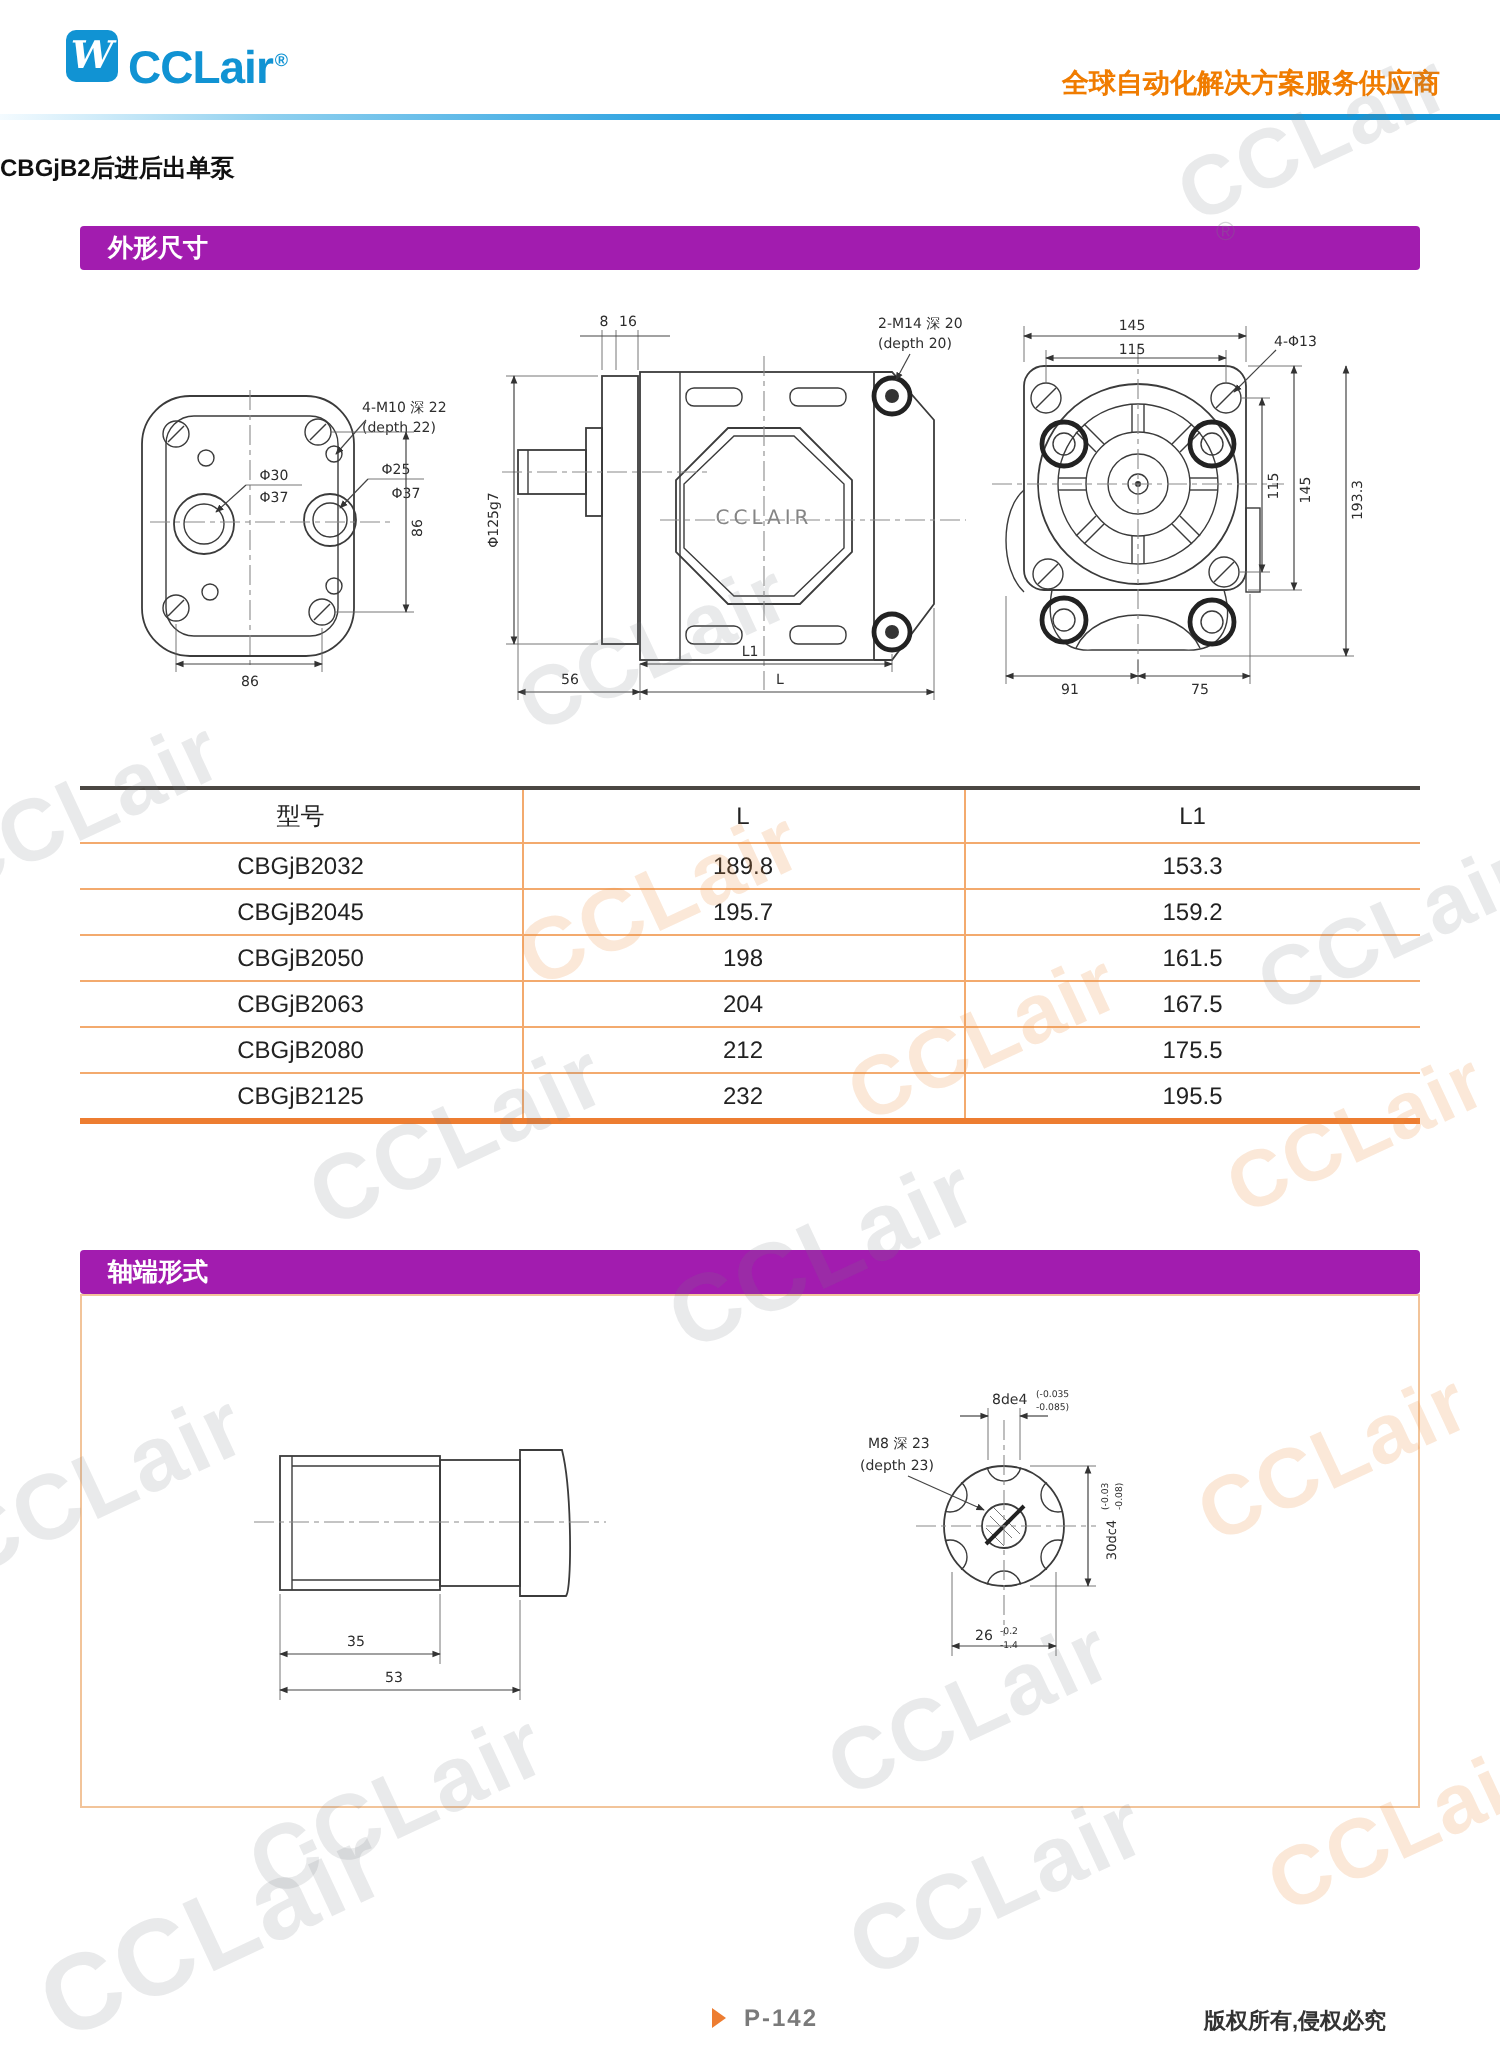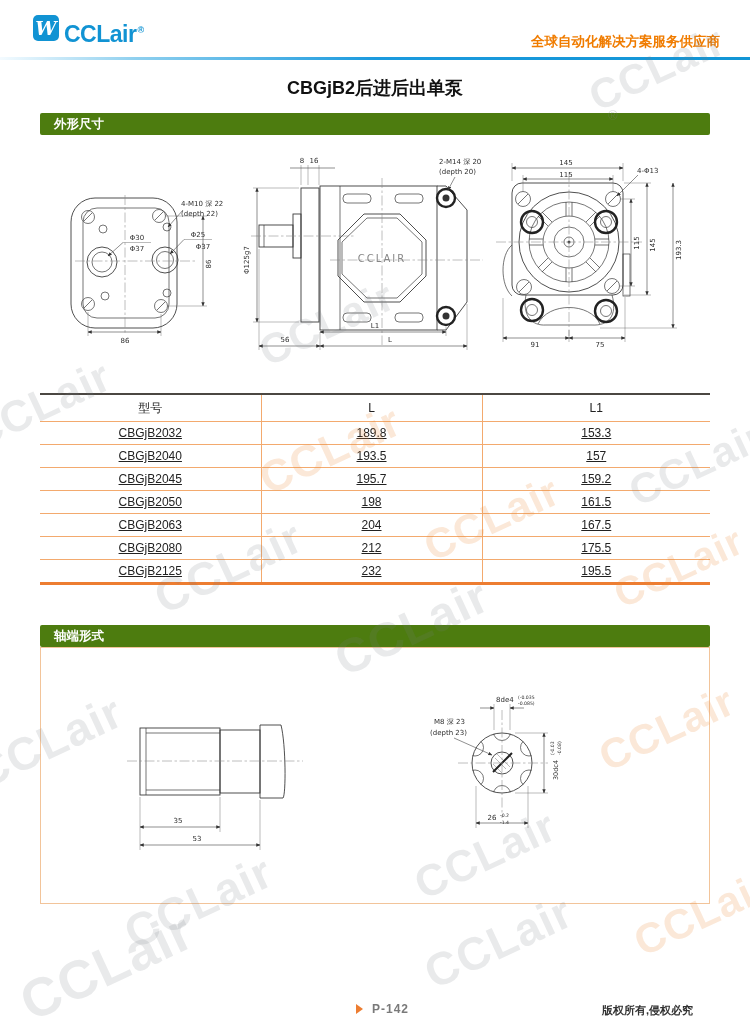--- a/index.html
+++ b/index.html
@@ -9,23 +9,23 @@
   .hdr{position:absolute;left:0;top:0;width:750px;height:57px;background:#fff;}
   .logo{position:absolute;left:33px;top:15px;height:28px;display:flex;align-items:flex-start;}
   .logo-box{width:26px;height:26px;background:#1193d3;border-radius:5px;color:#fff;
             display:flex;align-items:center;justify-content:center;
             font-style:italic;font-weight:bold;font-size:19px;font-family:"DejaVu Serif",serif;}
   .logo-txt{font-size:23px;font-weight:bold;color:#1193d3;letter-spacing:-0.5px;margin-left:5px;line-height:30px;}
   .logo-reg{font-size:9px;color:#1193d3;vertical-align:super;margin-left:1px;}
   .slogan{position:absolute;right:30px;top:33px;font-size:13.5px;font-weight:bold;color:#f07c00;margin-left:24px;}
   .hdr-line{position:absolute;left:0;top:57px;width:750px;height:3px;
             background:linear-gradient(90deg,#f4fbff 0%,#8fd0ef 18%,#1b9ade 50%,#1295d5 100%);}
-  .doc-title{position:absolute;left:0;top:76px;width:750px;text-align:center;
-             font-size:18px;font-weight:bold;color:#111;}
-  .banner{position:absolute;left:40px;width:670px;height:22px;background:#4d7c0f;border-radius:2px;
+  .doc-title{position:absolute;left:0;top:76px;width:750px;text-align:left;
+             font-size:12px;font-weight:bold;color:#111;}
+  .banner{position:absolute;left:40px;width:670px;height:22px;background:#a21caf;border-radius:2px;
           color:#fff;font-size:12.5px;font-weight:bold;line-height:22px;padding-left:14px;box-sizing:border-box;}
   .banner1{top:113px;} .banner2{top:625px;}
   .shaft-box{position:absolute;left:40px;top:647px;width:668px;height:255px;background:#fff;
              border:1px solid #f2c49a;}
   
   .drw{position:absolute;}
   .drw svg{overflow:visible;display:block;}
   .ol{fill:none;stroke:#3b3b3b;stroke-width:0.9;}
   .ol2{fill:none;stroke:#3b3b3b;stroke-width:0.7;}
   .bold{fill:none;stroke:#222;stroke-width:2.4;}
@@ -35,21 +35,21 @@
   svg text{font-family:"DejaVu Sans","Liberation Sans",sans-serif;fill:#2e2e2e;font-size:7.5px;}
   svg .t7{font-size:7px;} svg .t65{font-size:6.5px;} svg .t45{font-size:4.6px;}
   svg .brand{fill:#858585;font-size:10px;letter-spacing:2px;}
   
   .tbl-wrap{position:absolute;left:40px;top:393px;width:670px;}
   table.dim{width:670px;border-collapse:collapse;table-layout:fixed;
             border-top:2px solid #4b4742;border-bottom:3px solid #ed7d31;}
   table.dim th,table.dim td{border-top:1px solid #f3aa6e;border-bottom:1px solid #f3aa6e;
             border-left:1px solid #f3aa6e;border-right:1px solid #f3aa6e;
             font-size:12px;font-weight:normal;text-align:center;color:#222;padding:0;}
-  table.dim th{height:26px;} table.dim td{height:22px;text-decoration:underline;}
+  table.dim th{height:26px;} table.dim td{height:22px;}
   table.dim th:first-child,table.dim td:first-child{border-left:none;}
   table.dim th:last-child,table.dim td:last-child{border-right:none;}
   col.c1{width:221px;} col.c2{width:221px;} col.c3{width:228px;}
   
   .footer-page{position:absolute;left:356px;top:1002px;font-size:12px;color:#7a7a7a;letter-spacing:1px;
                display:flex;align-items:center;font-weight:bold;}
   .tri{width:0;height:0;border-left:7px solid #ed7d31;border-top:5px solid transparent;
        border-bottom:5px solid transparent;margin-right:9px;}
   .copyright{position:absolute;right:57px;top:1003px;font-size:11px;font-weight:bold;color:#333;}
   
@@ -289,25 +289,20 @@
         <th>型号</th>
         <th>L</th>
         <th>L1</th>
       </tr>
       <tr>
             <td>CBGjB2032</td>
             <td>189.8</td>
             <td>153.3</td>
           </tr>
       <tr>
-            <td>CBGjB2040</td>
-            <td>193.5</td>
-            <td>157</td>
-          </tr>
-      <tr>
             <td>CBGjB2045</td>
             <td>195.7</td>
             <td>159.2</td>
           </tr>
       <tr>
             <td>CBGjB2050</td>
             <td>198</td>
             <td>161.5</td>
           </tr>
       <tr>

